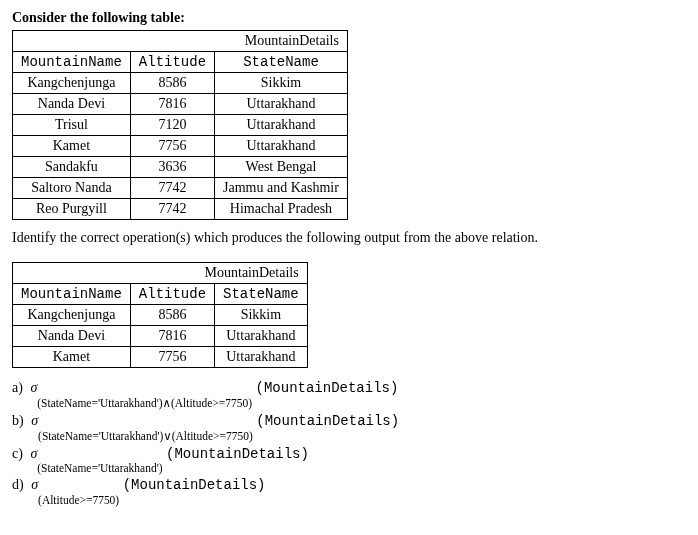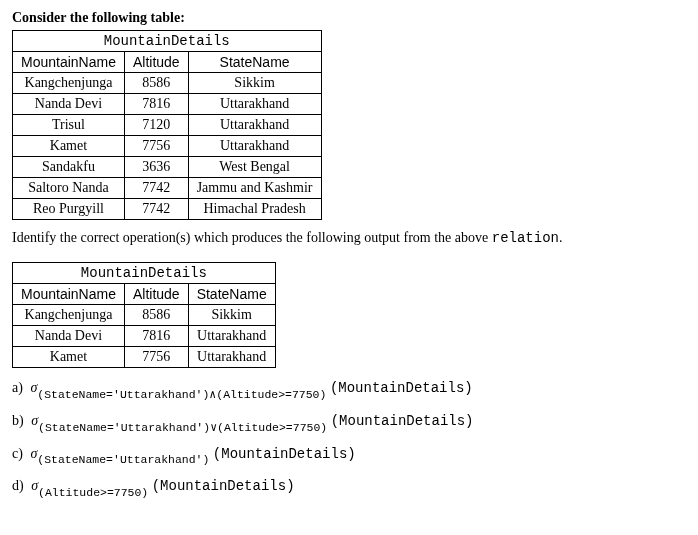--- a/index.html
+++ b/index.html
@@ -4,66 +4,67 @@
   <style>
     body {
       font-family: Georgia, 'Times New Roman', serif;
       font-size: 14px;
       margin: 0;
       padding: 10px 12px;
       background: #fff;
       color: #000;
     }
     .tt {
-      font-family: Liberation Mono, monospace;
+      font-family: Liberation Serif, serif;
     }
     .intro {
       margin-bottom: 4px;
       font-weight: bold;
     }
     table {
       border-collapse: collapse;
       margin-bottom: 10px;
     }
     td, th {
       border: 1px solid #000;
       padding: 2px 8px;
       text-align: center;
       font-weight: normal;
     }
     .table-title {
-      font-family: Liberation Mono, monospace;
+      font-family: Liberation Serif, serif;
+      text-align: right;
     }
     .col-head {
-      font-family: Liberation Sans, sans-serif;
+      font-family: Liberation Mono, monospace;
       padding-left: 8px;
     }
     .prompt {
       margin: 6px 0 16px 0;
     }
     .options {
       margin-top: 12px;
     }
     .opt {
       margin-bottom: 14px;
       font-family: Georgia, 'Times New Roman', serif;
     }
     .opt-label {
       margin-right: 4px;
     }
     .sigma {
       font-family: Georgia, serif;
       font-style: italic;
     }
     .sub {
-      font-family: Liberation Mono, monospace;
+      font-family: Liberation Serif, serif;
       font-size: 0.82em;
       vertical-align: sub;
       position: relative;
-      top: 2px;
+      top: 11px;
     }
     .rel {
       font-family: 'Courier New', Courier, monospace;
       margin-top: 27px;
     }
   </style>
 </head>
 <body>
 
 <div class="intro">Consider the following table:</div>

